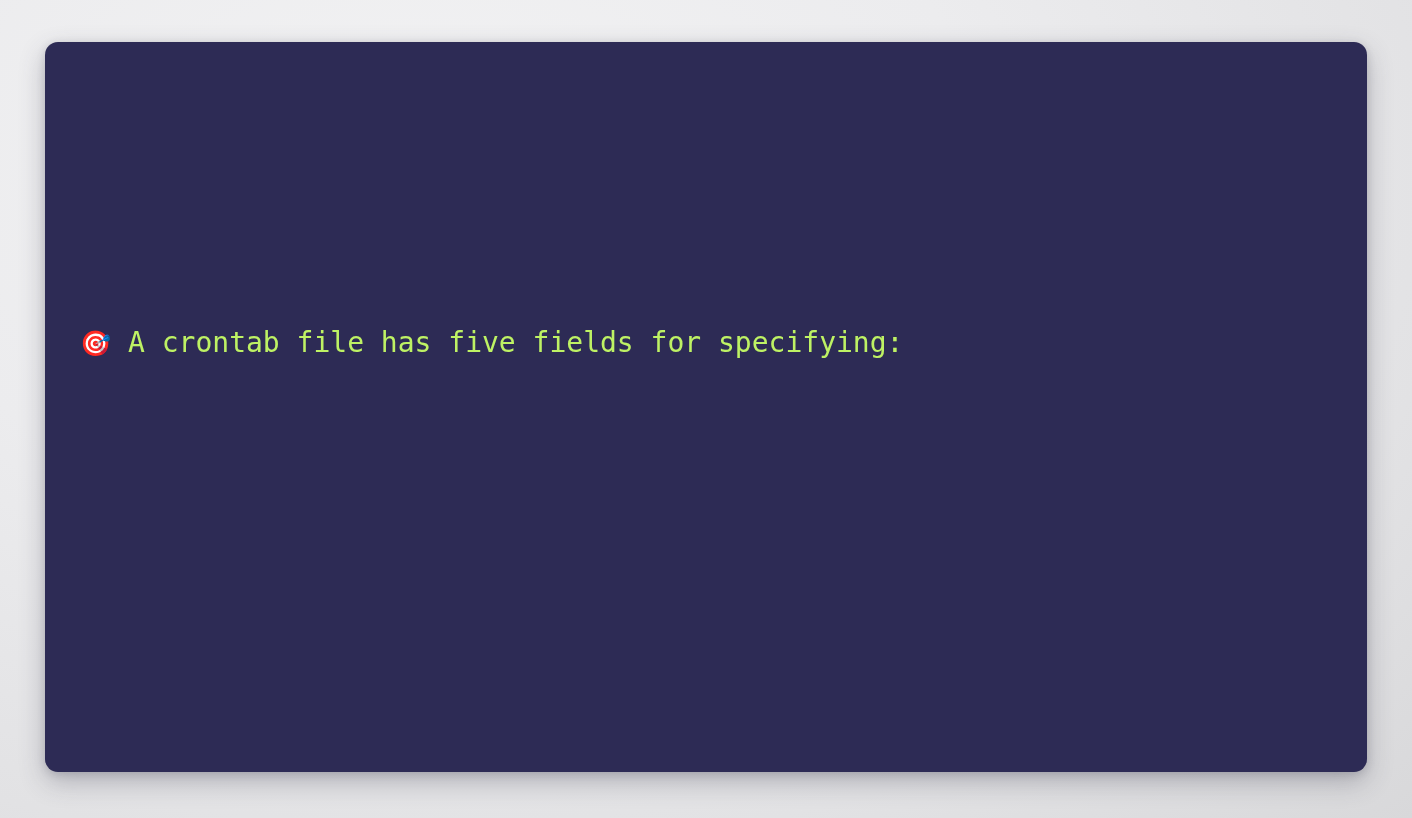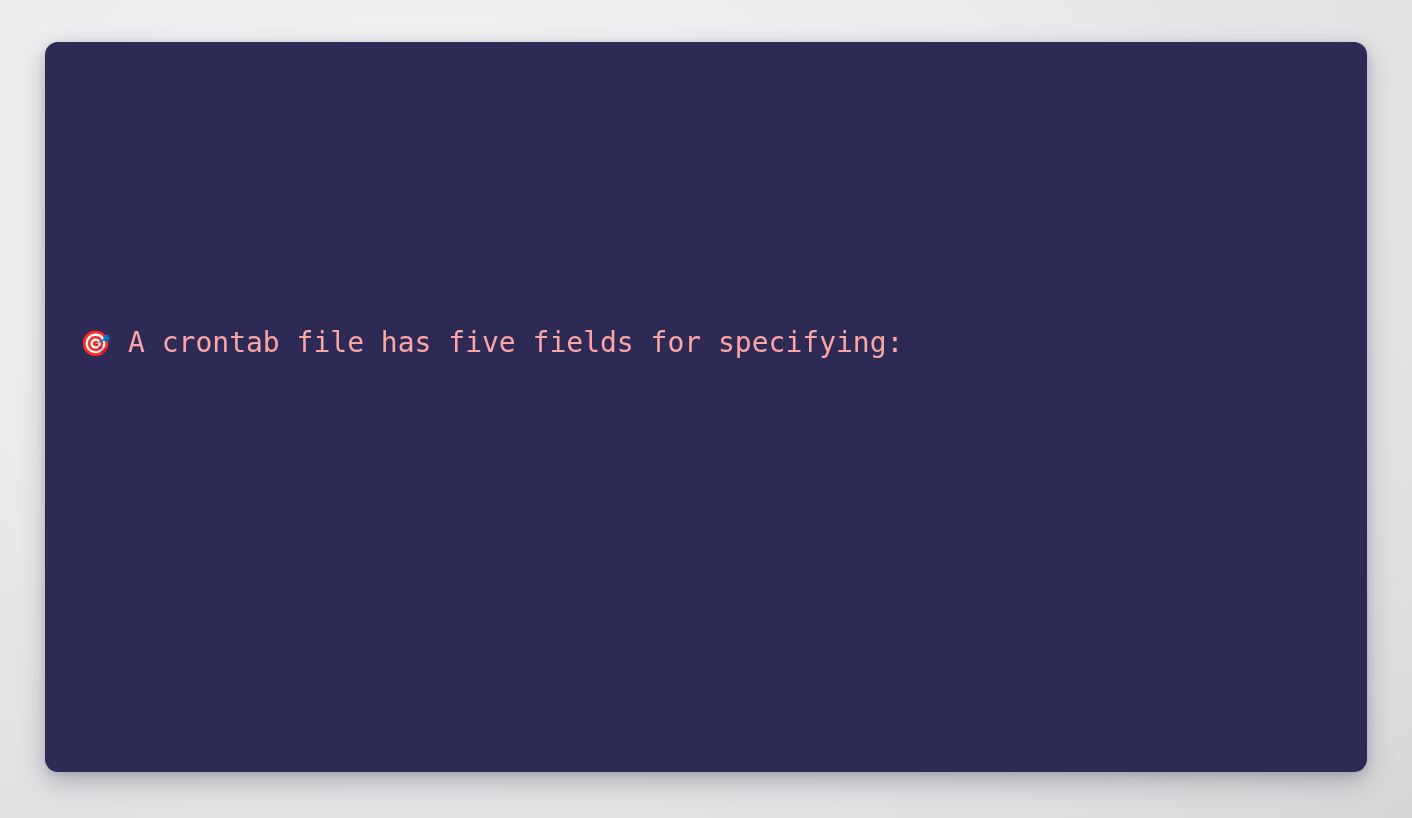--- a/index.html
+++ b/index.html
@@ -57,21 +57,21 @@
   .spacer {
     height: 50px;
   }
 
   .emoji {
     font-family: "DejaVu Sans", sans-serif;
     font-size: 25px;
   }
 
   
-  .tok-white   { color: #fca5a5; }
+  .tok-white   { color: #bef264; }
 </style>
 </head>
 <body>
 
 <div class="page">
 
   <div class="card">
 
     <div class="code">
 

